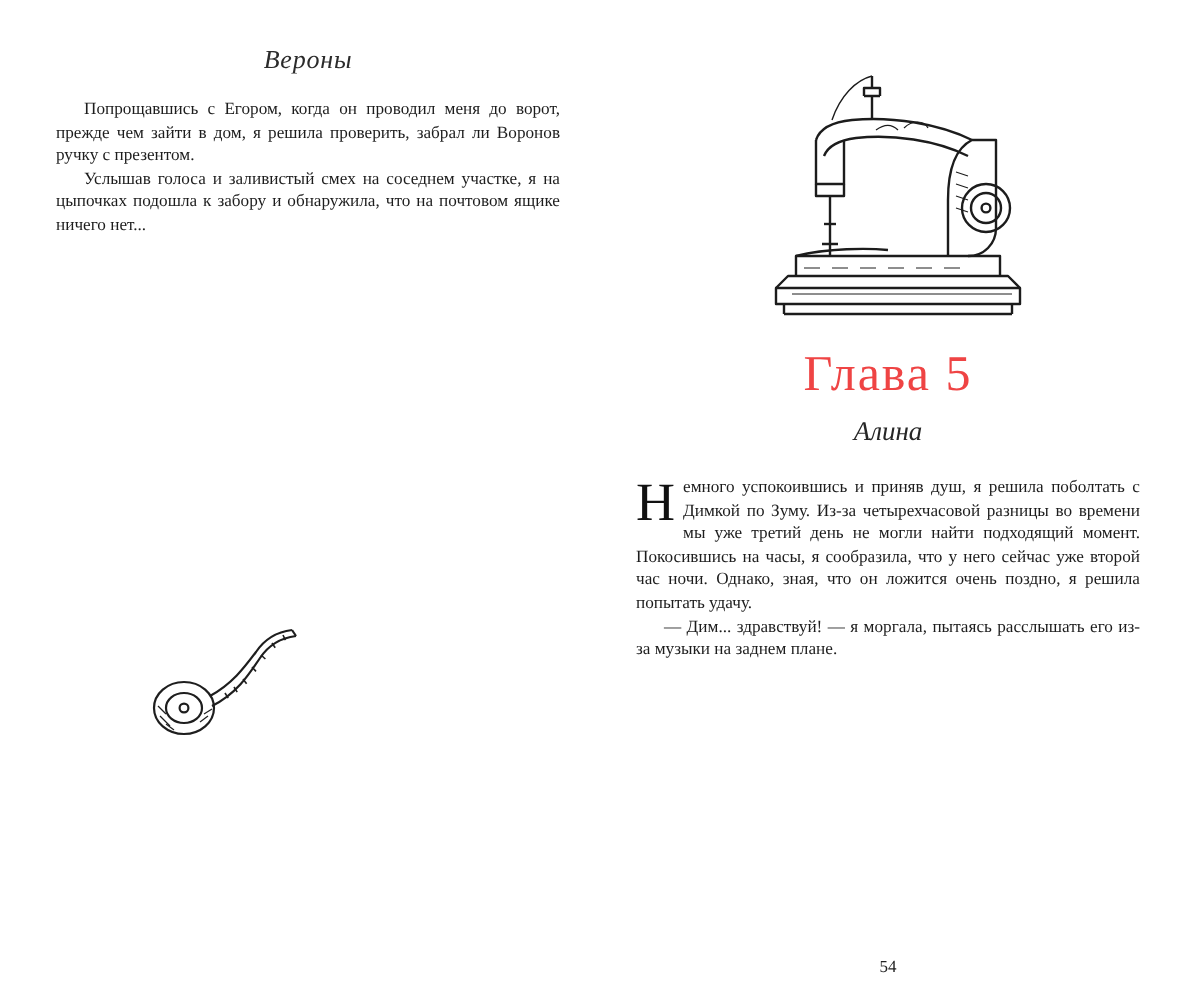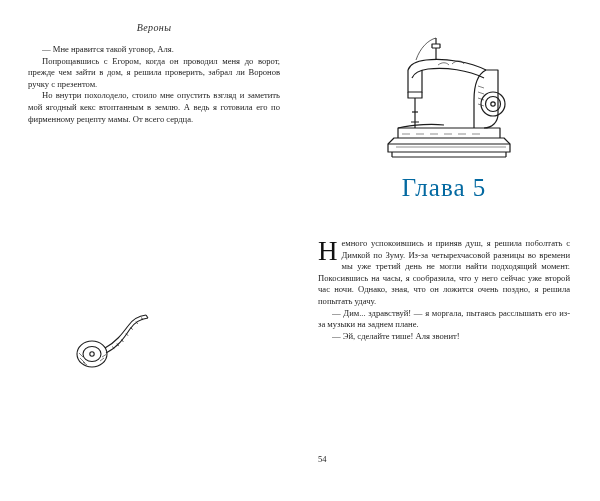--- a/index.html
+++ b/index.html
@@ -21,21 +21,21 @@
   #left-page {
     position: absolute;
     left: 28px;
     top: 22px;
     width: 252px;
     height: 452px;
   }
   #left-header {
     text-align: center;
     font-style: italic;
-    font-size: 10px;
+    font-size: 13px;
     letter-spacing: .4px;
     color: #2b2b2b;
     margin-bottom: 11px;
   }
   .para {
     font-size: 8.6px;
     line-height: 11.6px;
     text-align: justify;
     text-indent: 14px;
     margin: 0;
@@ -72,21 +72,21 @@
   }
 
   #chapter-title {
     position: absolute;
     left: 0;
     top: 152px;
     width: 252px;
     text-align: center;
     font-size: 25px;
     letter-spacing: 1px;
-    color: #0369a1;
+    color: #ef4444;
     font-family: "Liberation Serif", serif;
   }
   #chapter-subtitle {
     position: absolute;
     left: 0;
     top: 186px;
     width: 252px;
     text-align: center;
     font-size: 13.5px;
     font-style: italic;
@@ -106,39 +106,38 @@
     float: left;
     font-size: 27px;
     line-height: 22px;
     padding: 2px 4px 0 0;
     font-family: "Liberation Serif", serif;
     color: #111111;
   }
   #page-number {
     position: absolute;
     left: 0;
-    top: 432px;
-    width: 252px;
-    text-align: left;
+    top: 456px;
+    width: 252px;
+    text-align: center;
     font-size: 8.5px;
     color: #222222;
   }
 </style>
 </head>
 <body>
 
 <div id="page">
 
   <div id="left-page">
 
     <div id="left-header">Вероны</div>
 
-    <p class="para">— Мне нравится такой уговор, Аля.</p>
     <p class="para">Попрощавшись с Егором, когда он проводил меня до ворот, прежде чем зайти в дом, я решила проверить, забрал ли Воронов ручку с презентом.</p>
-    <p class="para">Но внутри похолодело, стоило мне опустить взгляд и заметить мой ягодный кекс втоптанным в землю. А ведь я готовила его по фирменному рецепту мамы. От всего сердца.</p>
+    <p class="para">Услышав голоса и заливистый смех на соседнем участке, я на цыпочках подошла к забору и обнаружила, что на почтовом ящике ничего нет...</p>
 
     <svg id="tape-illu" viewBox="0 0 96 62">
       <g fill="none" stroke="#1e1e1e" stroke-width="1.1">
 
         <ellipse cx="26" cy="44" rx="15" ry="13"></ellipse>
         <ellipse cx="26" cy="44" rx="9" ry="7.5"></ellipse>
         <circle cx="26" cy="44" r="2.2"></circle>
 
         <path d="M39 38 C 50 32, 56 24, 62 16 C 66 10, 72 6, 80 5"></path>
         <path d="M40 43 C 52 37, 58 28, 64 19 C 68 13, 74 9, 82 8"></path>
@@ -198,24 +197,24 @@
         <path d="M78 38 C 82 34, 88 34, 90 38" stroke-width="0.6"></path>
         <path d="M64 39 C 68 36, 72 36, 75 39" stroke-width="0.6"></path>
 
         <path d="M104 60 l6 2 M104 66 l6 2 M104 72 l6 2 M104 78 l6 2" stroke-width="0.55"></path>
         <path d="M28 108 l8 0 M42 108 l8 0 M56 108 l8 0 M70 108 l8 0 M84 108 l8 0 M98 108 l8 0" stroke-width="0.5"></path>
         <path d="M22 121 l110 0" stroke-width="0.5"></path>
       </g>
     </svg>
 
     <div id="chapter-title">Глава 5</div>
+    <div id="chapter-subtitle">Алина</div>
 
     <div id="right-body">
       <p class="para noindent" id="dropcap-block">
         <span id="dropcap">Н</span><span>емного успокоившись и приняв душ, я решила поболтать с Димкой по Зуму. Из-за четырехчасовой разницы во времени мы уже третий день не могли найти подходящий момент. Покосившись на часы, я сообразила, что у него сейчас уже второй час ночи. Однако, зная, что он ложится очень поздно, я решила попытать удачу.</span>
       </p>
       <p class="para">— Дим... здравствуй! — я моргала, пытаясь расслышать его из-за музыки на заднем плане.</p>
-      <p class="para">— Эй, сделайте тише! Аля звонит!</p>
     </div>
 
     <div id="page-number">54</div>
   </div>
 </div>
 
 </body></html>

